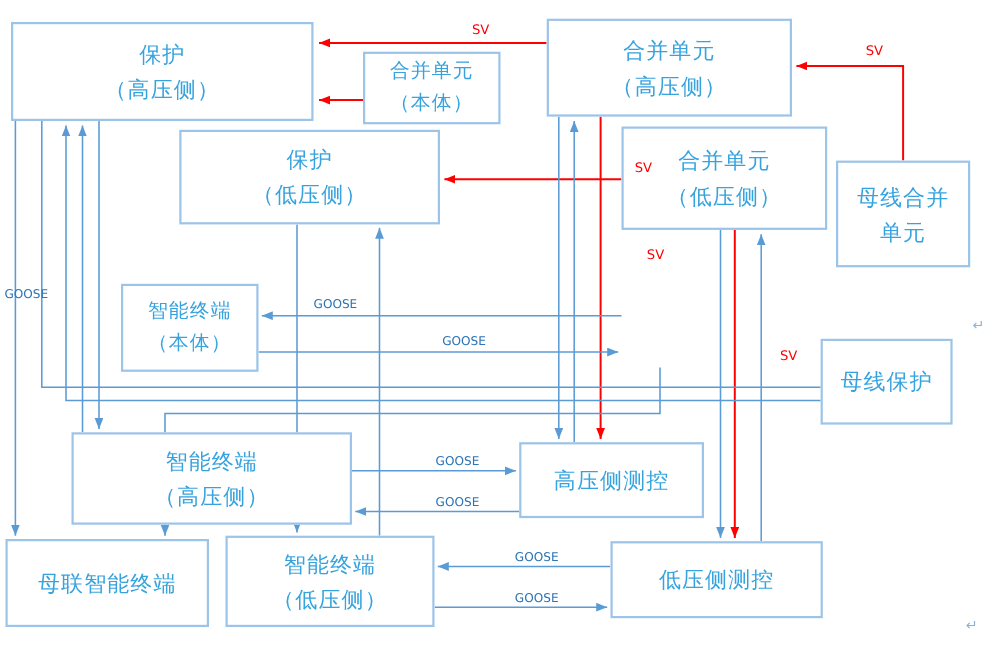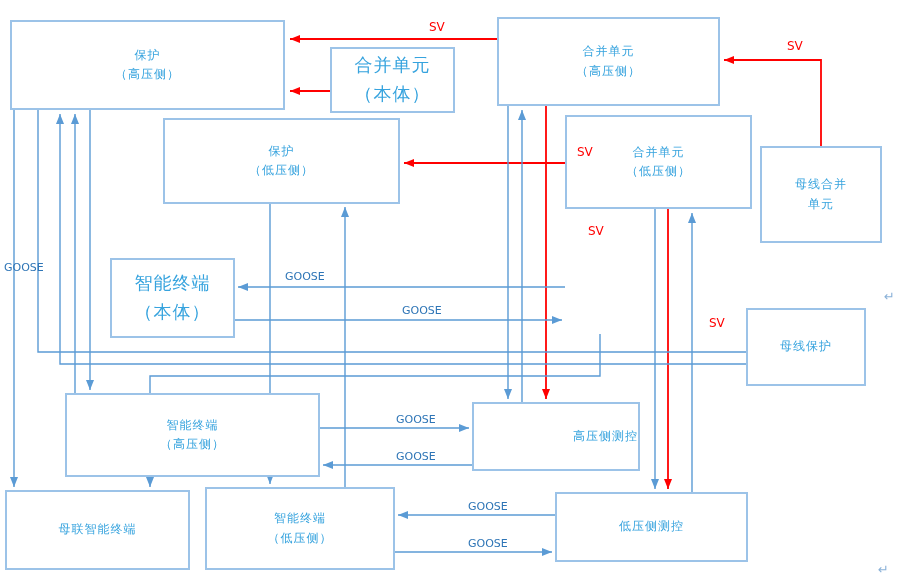--- a/index.html
+++ b/index.html
@@ -5,21 +5,21 @@
   html,body { margin:0; padding:0; background:#ffffff; }
   .canvas {
     position:relative; width:898px; height:588px; background:#ffffff;
     font-family:"DejaVu Sans", sans-serif; overflow:hidden;
   }
   svg.connectors { position:absolute; left:0; top:0; z-index:1; }
   .box {
     position:absolute; z-index:2; background:#ffffff;
     border:2px solid #9cc3e8; box-sizing:border-box;
     display:flex; flex-direction:column; align-items:center; justify-content:center;
-    color:#36a3de; font-size:12px; line-height:1.6; text-align:center;
+    color:#36a3de; font-size:20px; line-height:1.6; text-align:center;
     letter-spacing:1px;
   }
   .box.small { font-size:18px; }
   .edge-label { position:absolute; z-index:3; font-size:11px; line-height:1; white-space:nowrap; }
   .sv-label { color:#ff0000; font-size:12px;margin-left:34px; }
   .goose-label { color:#2e75b6; }
   .return-mark { position:absolute; z-index:3; color:#8ab1d8; font-size:13px; line-height:1; }
 </style>
 </head>
 <body>
@@ -105,21 +105,21 @@
 
   <div class="box" style="left:746px; top:296px; width:120px; height:78px;margin-top:12px;">
     <span>母线保护</span>
   </div>
 
   <div class="box" style="left:65px; top:393px; width:255px; height:84px;">
     <span>智能终端</span>
     <span>（高压侧）</span>
   </div>
 
-  <div class="box" style="left:472px; top:402px; width:168px; height:69px;align-items:flex-end;">
+  <div class="box" style="left:472px; top:402px; width:168px; height:69px;">
     <span>高压侧测控</span>
   </div>
 
   <div class="box" style="left:5px; top:490px; width:185px; height:80px;">
     <span>母联智能终端</span>
   </div>
 
   <div class="box" style="left:205px; top:487px; width:190px; height:83px;">
     <span>智能终端</span>
     <span>（低压侧）</span>

